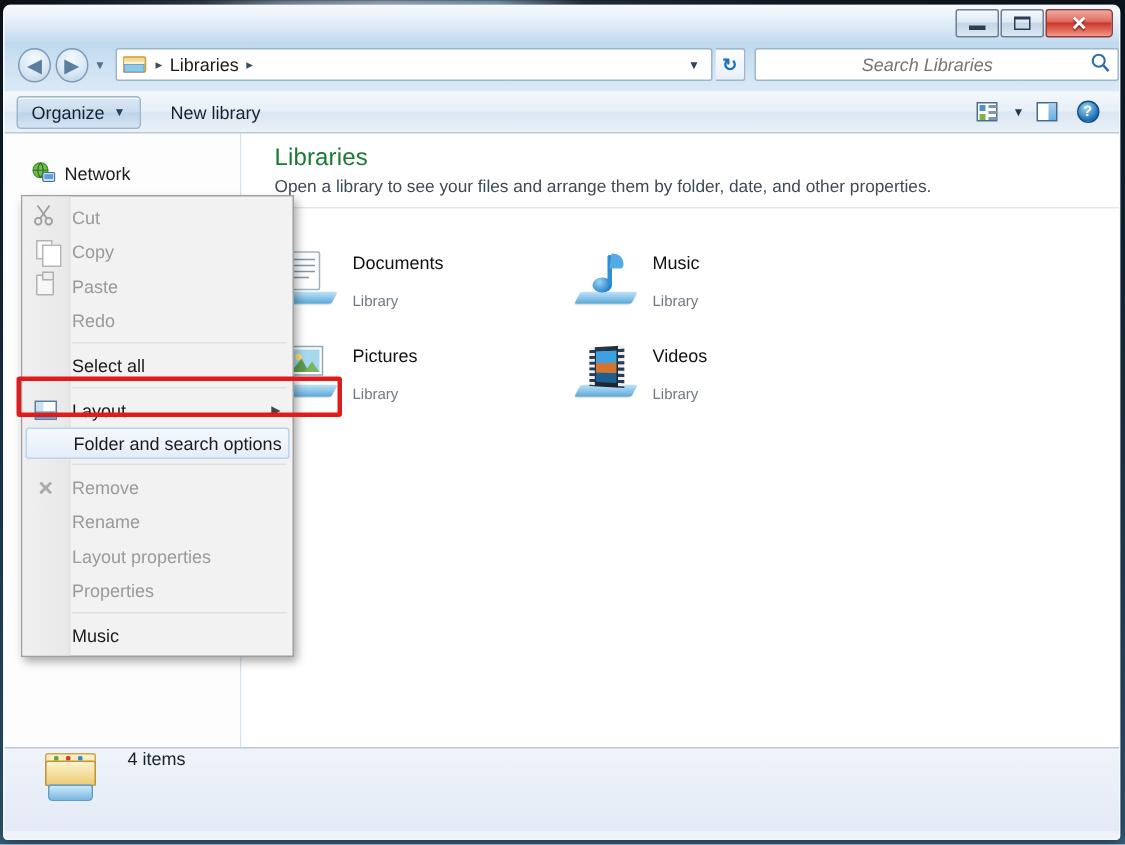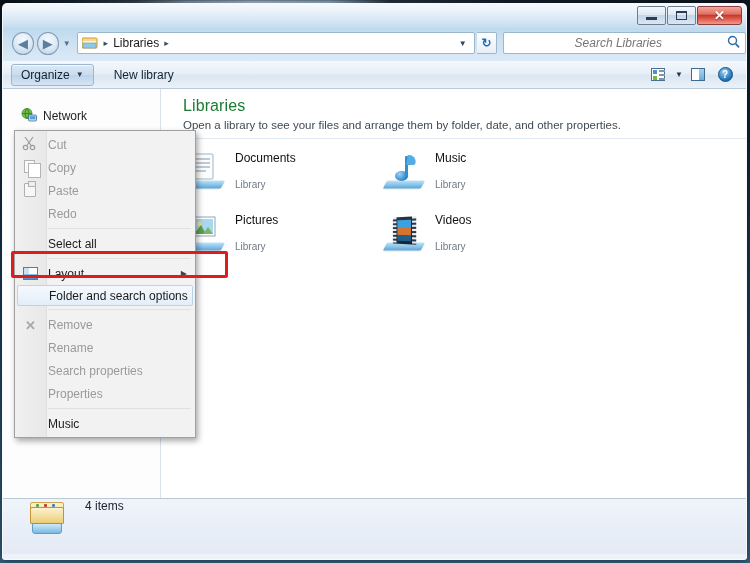--- a/index.html
+++ b/index.html
@@ -141,21 +141,21 @@
   #nav-pane .navitem { display:flex; align-items:center; gap:6px; padding:2px 0 2px 18px; font-size:12px; color:#1d1d1d;}
   #network-icon { width:16px; height:15px; position:relative;}
 
   #content-pane { flex:1; position:relative; background:#fff; overflow:hidden;}
   #lib-header { padding:8px 0 0 22px; }
   #lib-title { font-size:16px; color:#1a7a33; font-weight:normal; letter-spacing:.1px;}
   #lib-sub { font-size:11.5px; color:#3f4a55; margin-top:4px;}
   #header-rule { margin:7px 0 0 0; border-top:1px solid #dfe8f0;}
 
   #lib-grid { display:flex; flex-wrap:wrap; padding:12px 0 0 22px; }
-  .lib-item { width:200px; height:56px; display:flex; align-items:flex-start; gap:10px; margin-bottom:6px;}
+  .lib-item { width:200px; height:56px; display:flex; align-items:flex-end; gap:10px; margin-bottom:6px;}
   .lib-text .name { font-size:12px; color:#111; }
   .lib-text .sub { font-size:10px; color:#707a84; margin-top:14px;}
   .lib-ico { width:42px; height:42px; position:relative; flex:0 0 42px;}
 
   
   .ped { position:absolute; left:2px; bottom:2px; width:38px; height:13px;
     background:linear-gradient(180deg,#bfe2f7 0%,#8cc6ea 50%,#5ba5d6 100%);
     transform: skewX(-28deg) scaleY(.62); border-radius:2px;
     box-shadow:0 1px 1px rgba(0,0,0,.18);}
 
@@ -487,21 +487,21 @@
           <span class="ico-delete">✕</span>
         </span>
       <span class="mlabel">Remove</span>
     </div>
 
     <div class="mi disabled">
       <span class="mlabel">Rename</span>
     </div>
 
     <div class="mi disabled">
-      <span class="mlabel">Search properties</span>
+      <span class="mlabel">Layout properties</span>
     </div>
 
     <div class="mi disabled">
       <span class="mlabel">Properties</span>
     </div>
 
     <div class="msep"></div>
 
     <div class="mi">
       <span class="mlabel">Music</span>

